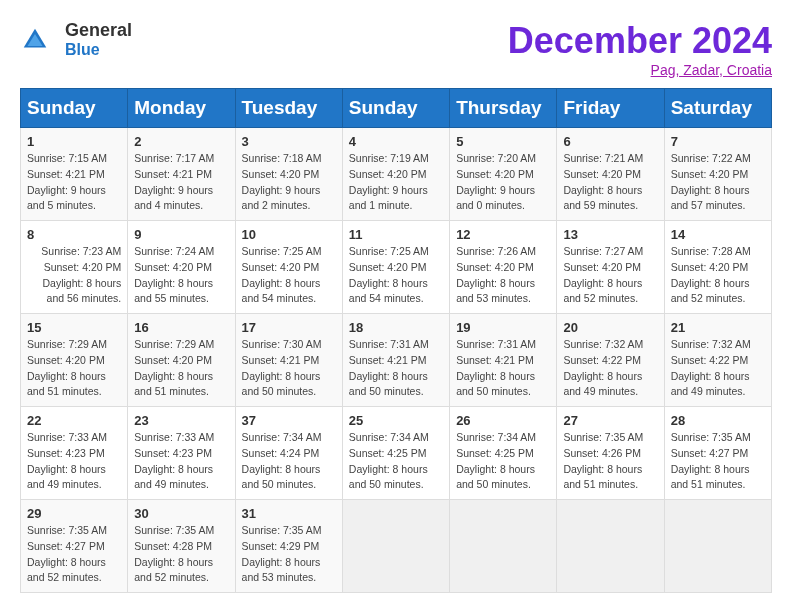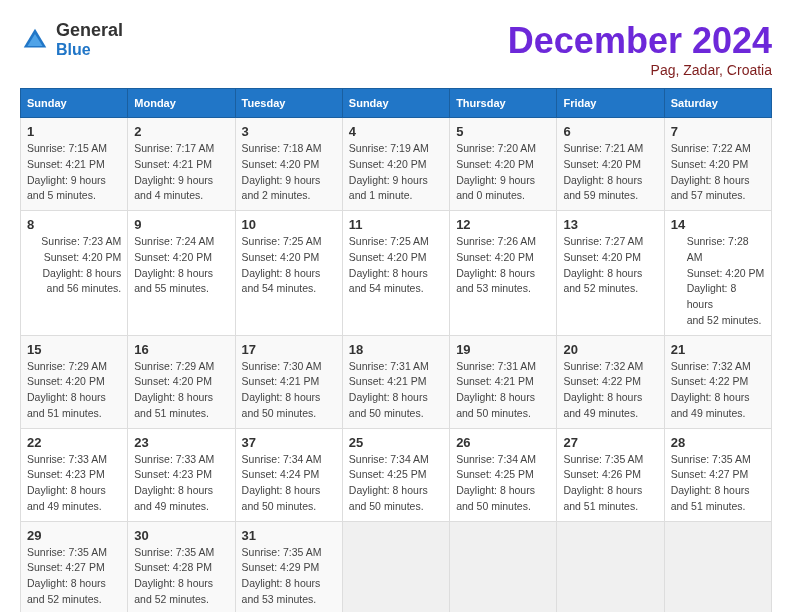--- a/index.html
+++ b/index.html
@@ -12,21 +12,21 @@
     }
     .header {
       display: flex;
       justify-content: space-between;
       align-items: flex-start;
       margin-bottom: 10px;
     }
     .logo {
       display: flex;
       align-items: center;
-      gap: 6px;
+      gap: 15px;
     }
     .logo-text-general {
       font-size: 18px;
       font-weight: bold;
       color: #333;
     }
     .logo-text-blue {
       font-size: 16px;
       font-weight: bold;
       color: #2176c7;
@@ -38,31 +38,32 @@
     .title-block {
       text-align: right;
     }
     .month-title {
       font-size: 36px;
       font-weight: bold;
       color: #6d28d9;
     }
     .subtitle {
       font-size: 14px;
-      color: #7f1d1d;
+      color: #a21caf;
+      text-decoration: underline;
     }
     table {
       width: 100%;
       border-collapse: collapse;
       font-size: 11px;
     }
     thead tr th {
       background-color: #2176c7;
       color: #fff;
-      font-size: 11px;
+      font-size: 19px;
       font-weight: bold;
       padding: 8px 6px;
       text-align: left;
       border: 1px solid #1a5fa0;
     }
     tbody tr td {
       vertical-align: top;
       padding: 6px;
       border: 1px solid #ddd;
       background: #fff;
@@ -210,21 +211,21 @@
         </td>
         <td>
           <span class="day-num">13</span>
           <div class="day-detail" style="white-space: pre-line;">Sunrise: 7:27 AM
 Sunset: 4:20 PM
 Daylight: 8 hours
 and 52 minutes.</div>
         </td>
         <td>
           <span class="day-num">14</span>
-          <div class="day-detail" style="white-space: pre-line; margin-left: 16px;">Sunrise: 7:28 AM
+          <div class="day-detail" style="white-space: pre-line;">Sunrise: 7:28 AM
 Sunset: 4:20 PM
 Daylight: 8 hours
 and 52 minutes.</div>
         </td>
       </tr>
       <tr>
         <td>
           <span class="day-num">15</span>
           <div class="day-detail" style="white-space: pre-line;">Sunrise: 7:29 AM
 Sunset: 4:20 PM

